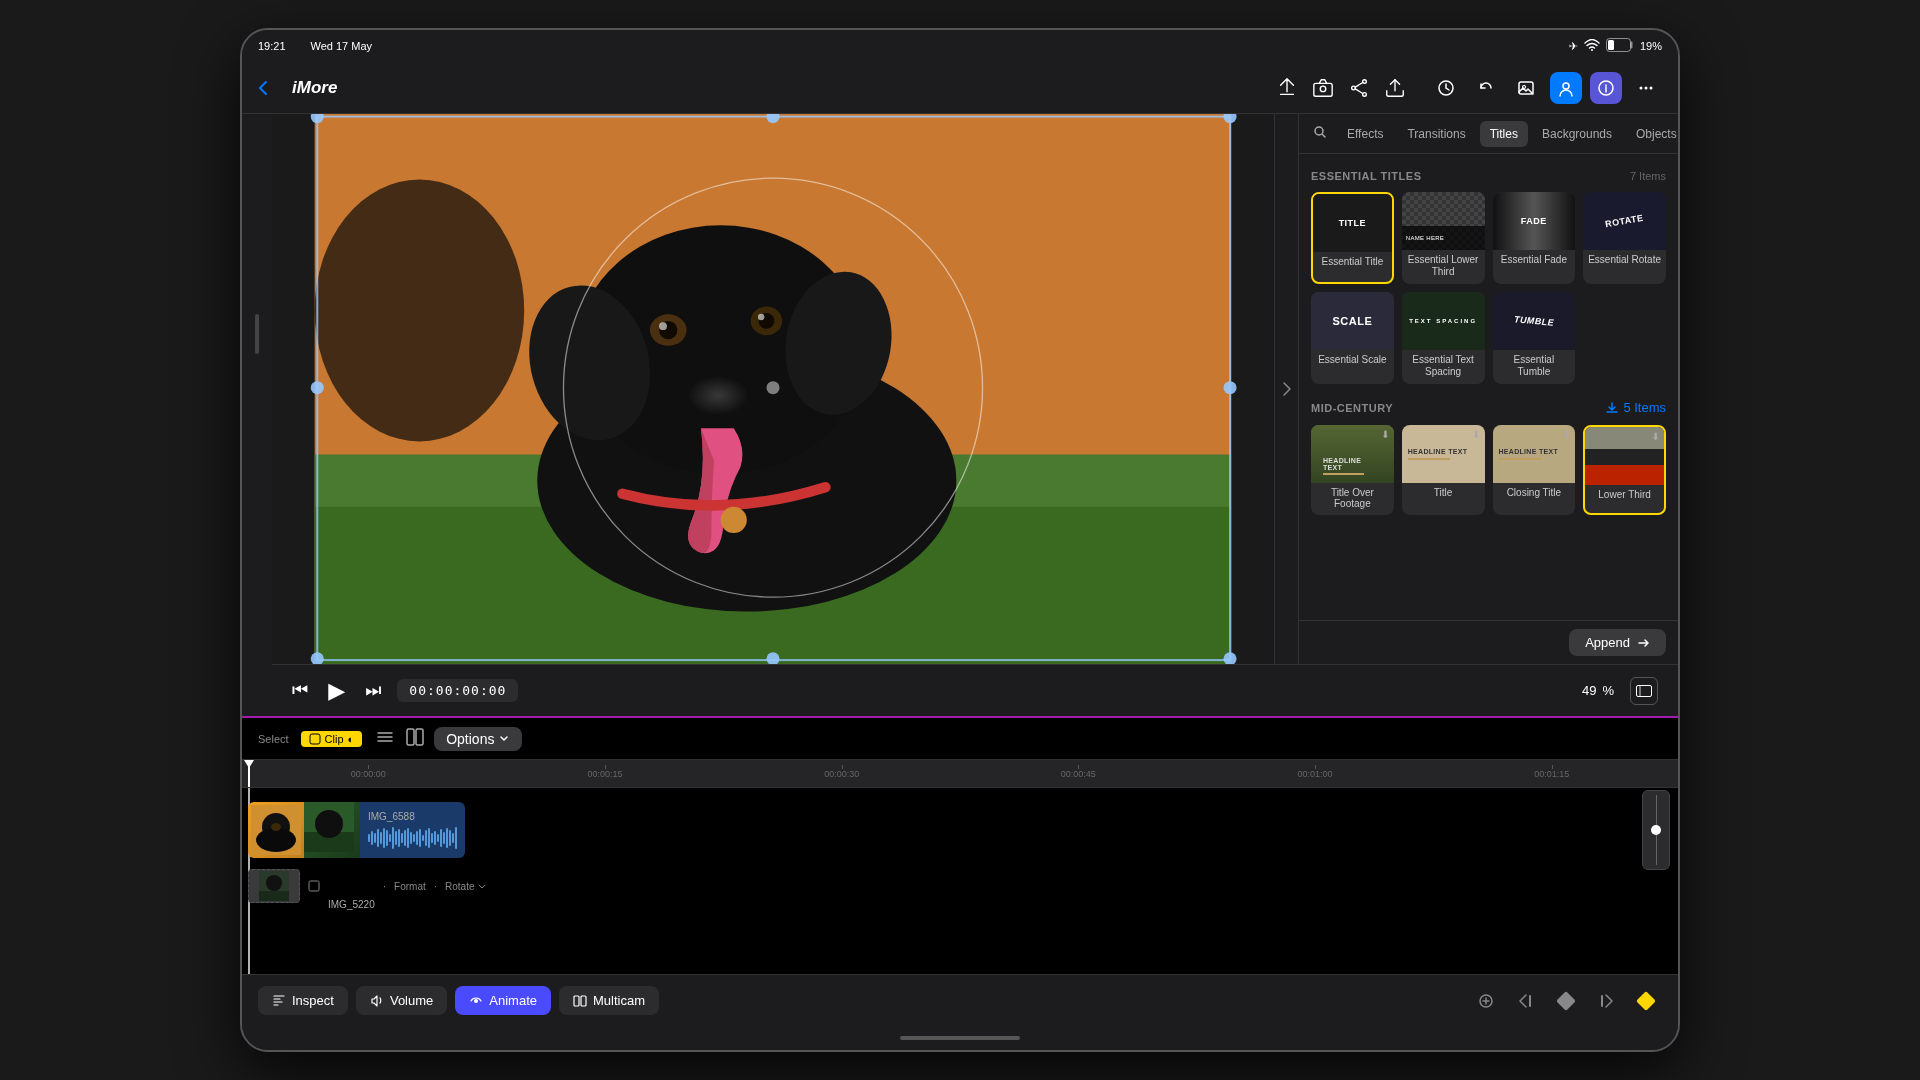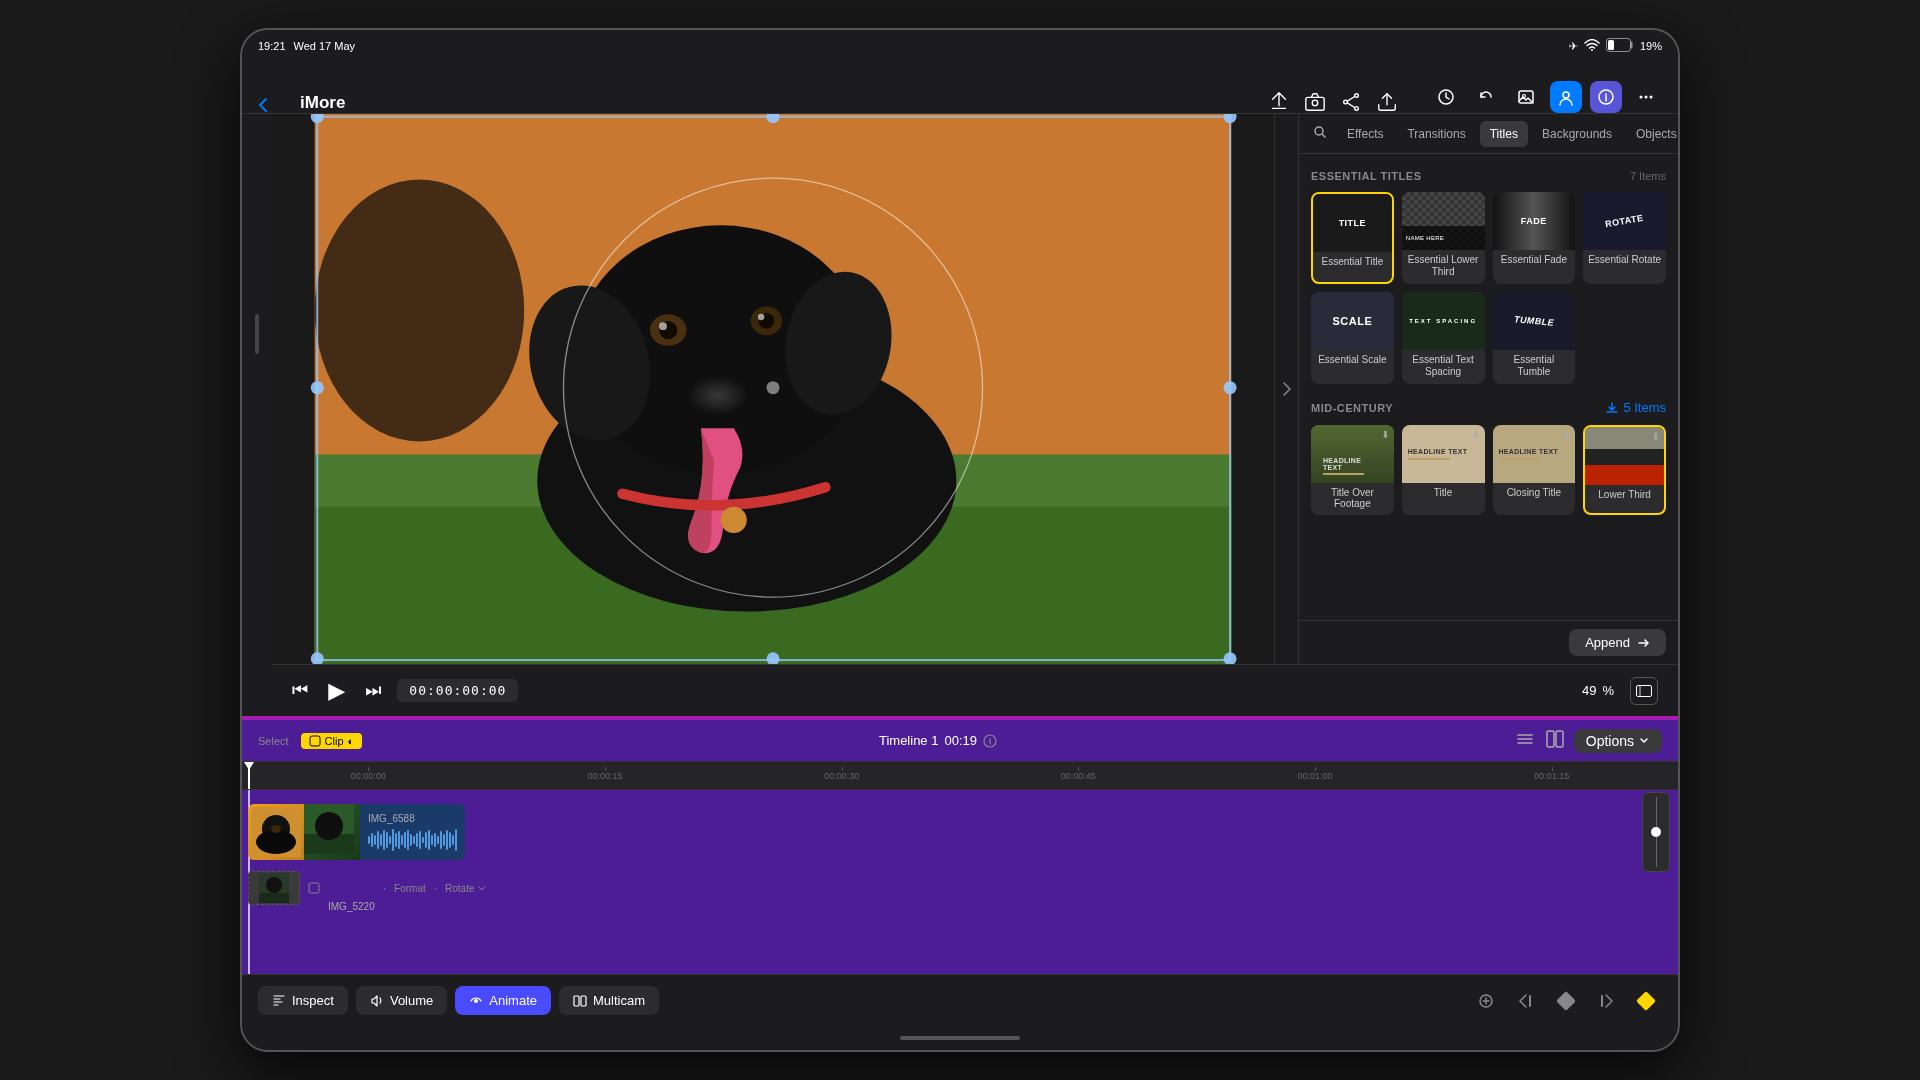--- a/index.html
+++ b/index.html
@@ -31,42 +31,43 @@
       height: 32px;
       display: flex;
       align-items: center;
       justify-content: space-between;
       padding: 0 16px;
       flex-shrink: 0;
     }
     .status-left {
       display: flex;
       align-items: center;
-      gap: 8px;
+      gap: 25px;
       font-size: 11px;
       color: #fff;
     }
     .status-right {
       display: flex;
       align-items: center;
       gap: 6px;
       font-size: 11px;
       color: #fff;
     }
 
     
     .top-bar {
       background: #1c1c1e;
       height: 52px;
       display: flex;
-      align-items: flex-end;
+      align-items: center;
       padding: 0 16px;
-      gap: 32px;
+      gap: 24px;
       border-bottom: 1px solid #333;
       flex-shrink: 0;
+      font-style: italic;
     }
     .back-btn {
       display: flex;
       align-items: center;
       gap: 4px;
       color: #007AFF;
       font-size: 16px;
       cursor: pointer;
     }
     .app-title {
@@ -388,22 +389,22 @@
       font-size: 13px;
       cursor: pointer;
       display: flex;
       align-items: center;
       gap: 6px;
     }
 
     
     .timeline-area {
       height: 310px;
-      background: #4c1d95;
-      border-top: 4px solid #a21caf;
+      background: #000000;
+      border-top: 2px solid #a21caf;
       display: flex;
       flex-direction: column;
       flex-shrink: 0;
     }
 
     .timeline-header {
       display: flex;
       align-items: center;
       padding: 8px 16px;
       border-bottom: 1px solid #333;
@@ -1101,28 +1102,20 @@
   <div class="timeline-area">
 
     <div class="timeline-header">
       <span class="select-label">Select</span>
       <div class="clip-tag">
         <svg width="12" height="12" viewBox="0 0 12 12" fill="none">
           <rect x="1" y="1" width="10" height="10" rx="2" stroke="#000" stroke-width="1"></rect>
         </svg>
         <span>Clip</span>
         <span>◐</span>
-      </div>
-      <div class="timeline-title-center">
-        <span>Timeline 1</span>
-        <span>00:19</span>
-        <svg width="14" height="14" viewBox="0 0 14 14" fill="none">
-          <circle cx="7" cy="7" r="6" stroke="#888" stroke-width="1.2"></circle>
-          <path d="M7 6v4M7 4.5v.5" stroke="#888" stroke-width="1.2" stroke-linecap="round"></path>
-        </svg>
       </div>
       <div class="timeline-options">
         <div>
           <svg width="22" height="22" viewBox="0 0 22 22" fill="none">
             <path d="M4 7h14M4 11h14M4 15h14" stroke="#aaa" stroke-width="1.5" stroke-linecap="round"></path>
           </svg>
         </div>
         <div>
           <svg width="22" height="22" viewBox="0 0 22 22" fill="none">
             <rect x="3" y="3" width="7" height="16" rx="1.5" stroke="#aaa" stroke-width="1.5"></rect>

